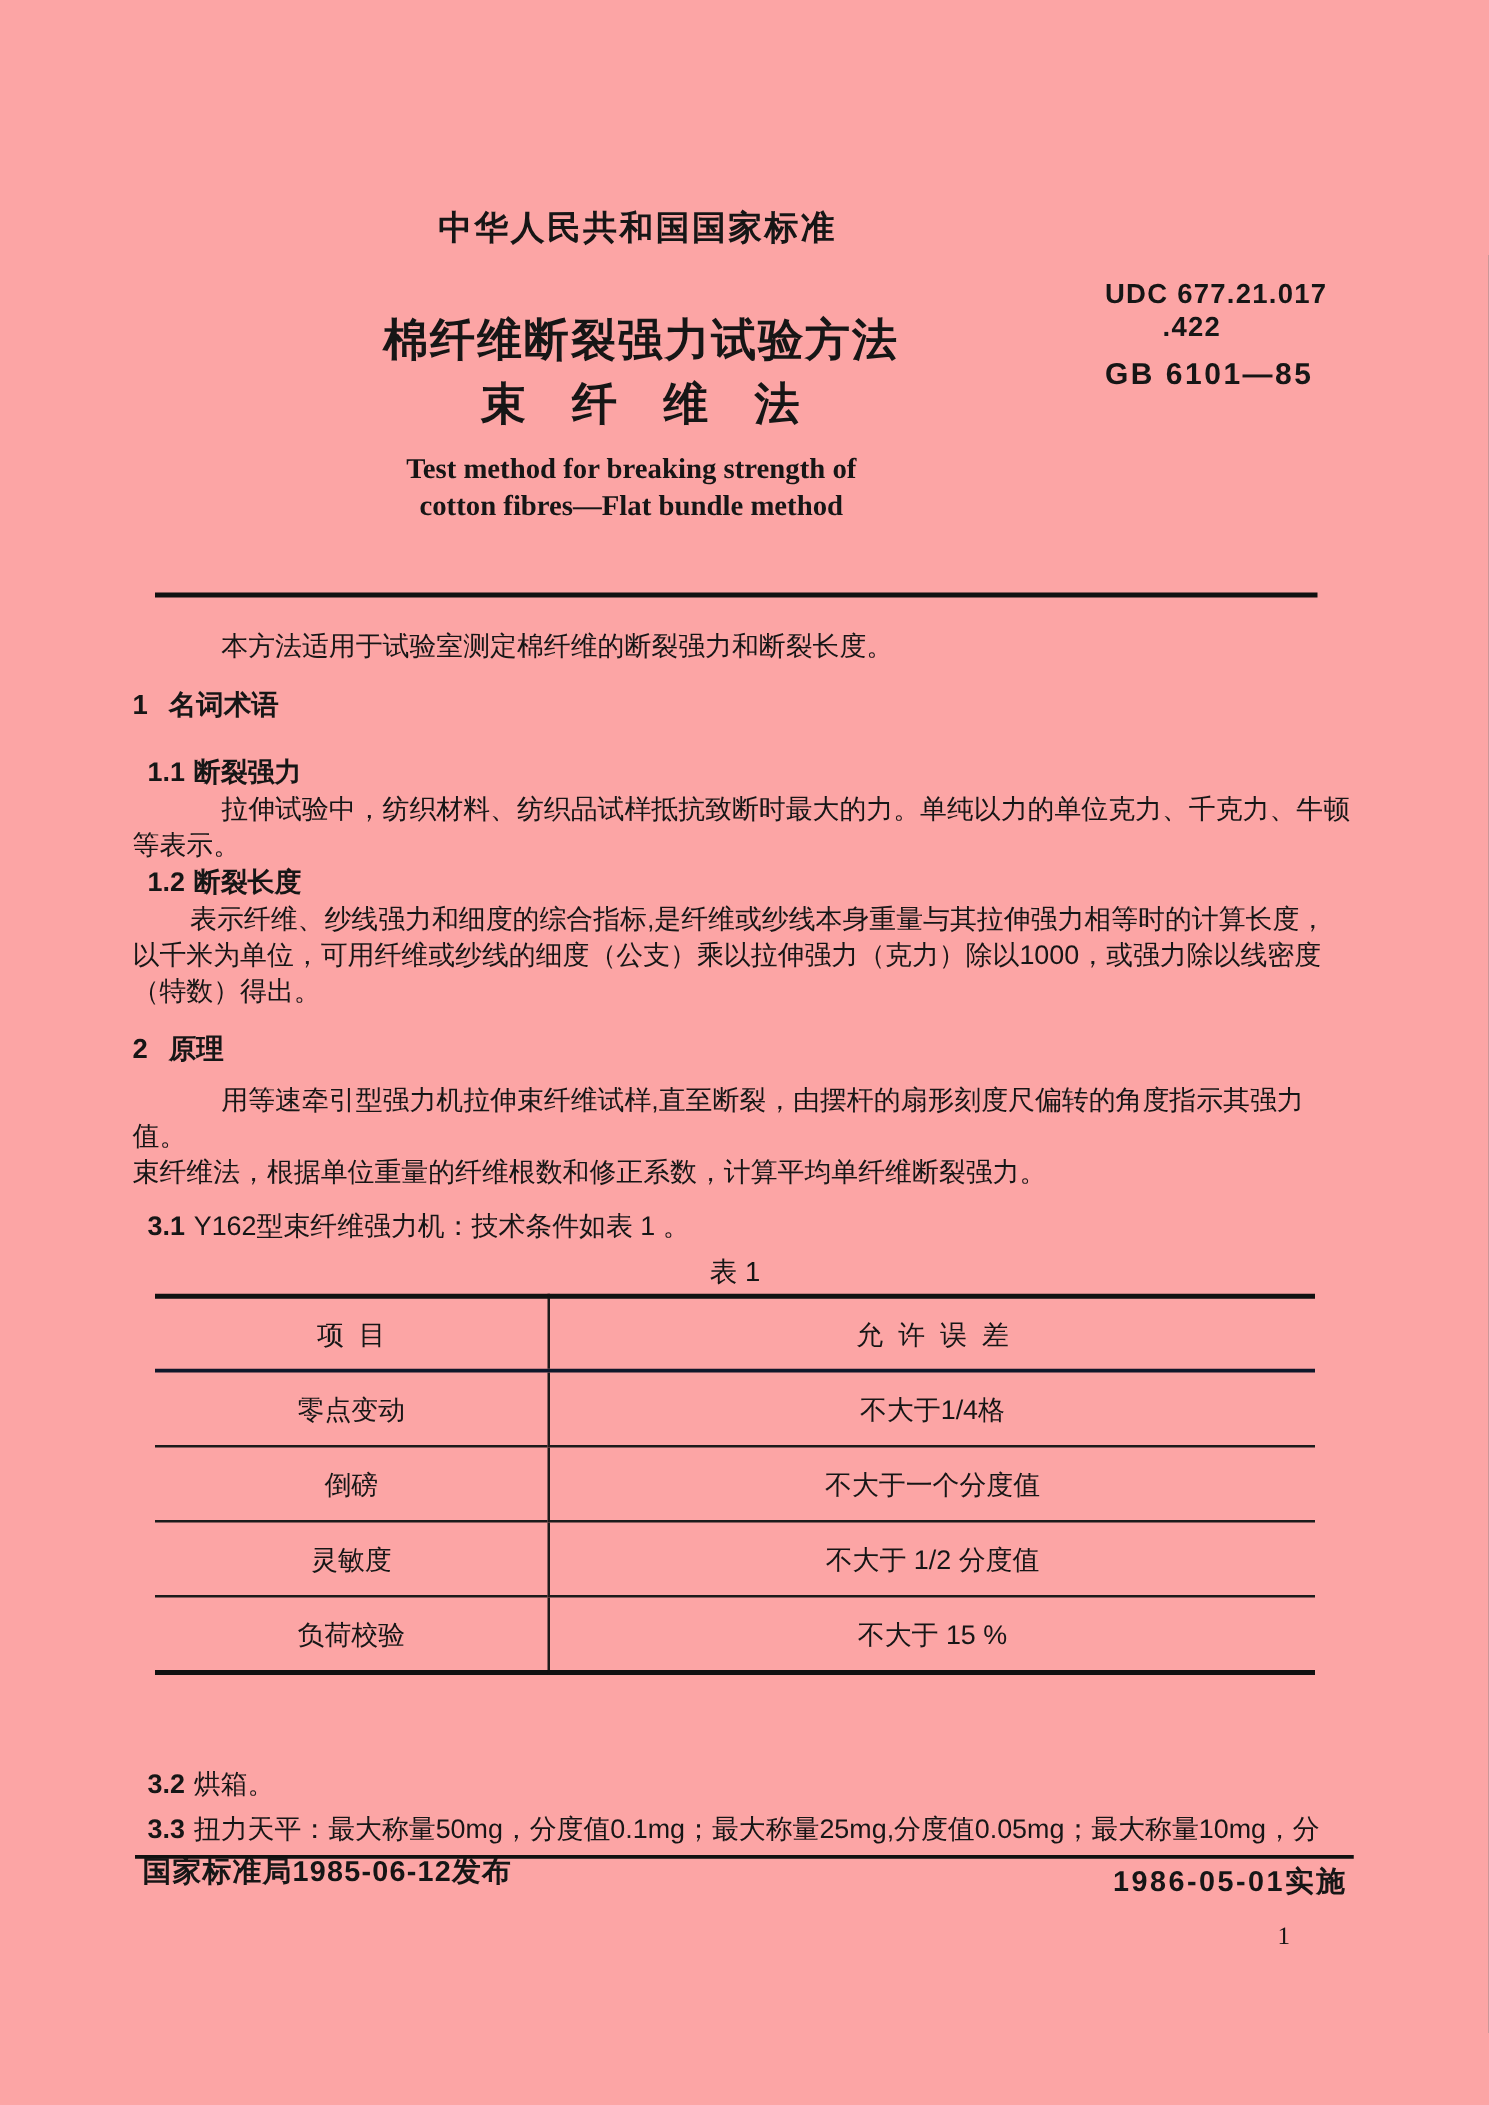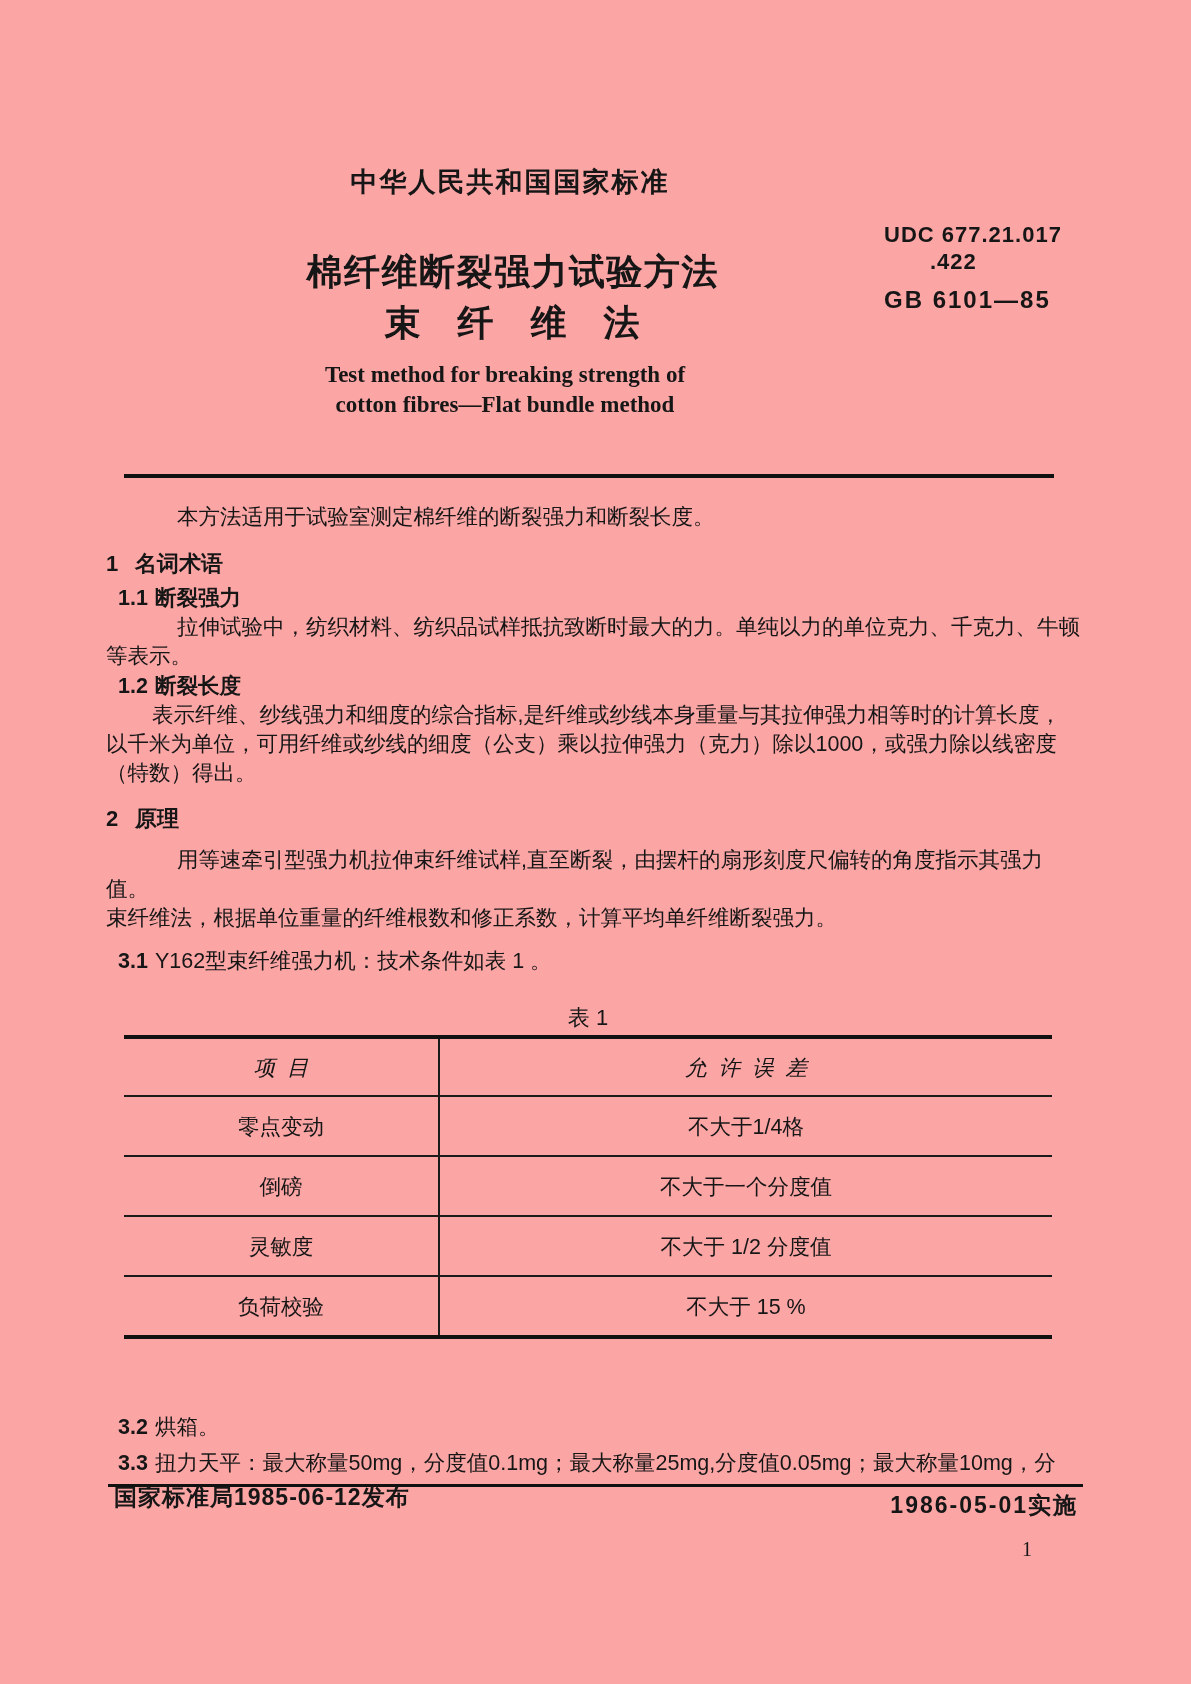--- a/index.html
+++ b/index.html
@@ -34,21 +34,21 @@
   .h1{font-weight:700;font-size:22px;line-height:30px;}
   .h1 .num{display:inline-block;min-width:29px;}
   .h2{font-weight:700;font-size:21.5px;line-height:30px;padding-left:12px;}
   .h2 .num{display:inline-block;min-width:37px;}
   
   .tbl-caption{left:124px;top:1006px;width:928px;text-align:center;font-size:22px;line-height:24px;}
   .tbl{left:124px;top:1035px;width:928px;border-collapse:collapse;table-layout:fixed;
     border-top:4px solid #111;border-bottom:4px solid #111;font-size:21.5px;}
   .tbl td,.tbl th{border-top:2px solid #1b1b1b;text-align:center;vertical-align:middle;
     padding:0;font-weight:400;}
-  .tbl tr:first-child th{border-top:none;border-bottom:1px solid #0f172a;font-style:italic;}
+  .tbl tr:first-child th{border-top:none;border-bottom:3px solid #0f172a;}
   .tbl .c1{width:314px;border-right:2px solid #1b1b1b;}
   .tbl th{height:56px;letter-spacing:12px;text-indent:12px;}
   .tbl td{height:58px;}
   .mono-val{font-family:"Liberation Serif", serif;}
   
   .item-32{left:106px;top:1412px;}
   .item-33{left:106px;top:1448px;}
   .h2line{font-size:21.5px;line-height:30px;padding-left:12px;}
   .h2line .num{display:inline-block;min-width:37px;font-weight:700;}
   .rule-bottom{left:108px;top:1484px;width:975px;height:3px;background:#111;}
@@ -79,21 +79,21 @@
 
   <div class="abs rule-top"></div>
 
   <div class="abs content">
     <p class="indent-lg">本方法适用于试验室测定棉纤维的断裂强力和断裂长度。</p>
 
     <div class="h1" style="margin-top:17px">
       <span class="num">1</span><span>名词术语</span>
     </div>
 
-    <div class="h2" style="margin-top:4px">
+    <div class="h2" style="margin-top:24px">
       <span class="num">1.1</span><span>断裂强力</span>
     </div>
     <p class="indent-lg">拉伸试验中，纺织材料、纺织品试样抵抗致断时最大的力。单纯以力的单位克力、千克力、牛顿</p>
     <p>等表示。</p>
 
     <div class="h2">
       <span class="num">1.2</span><span>断裂长度</span>
     </div>
     <p class="indent-md">表示纤维、纱线强力和细度的综合指标,是纤维或纱线本身重量与其拉伸强力相等时的计算长度，</p>
     <p>以千米为单位，可用纤维或纱线的细度（公支）乘以拉伸强力（克力）除以1000，或强力除以线密度</p>

